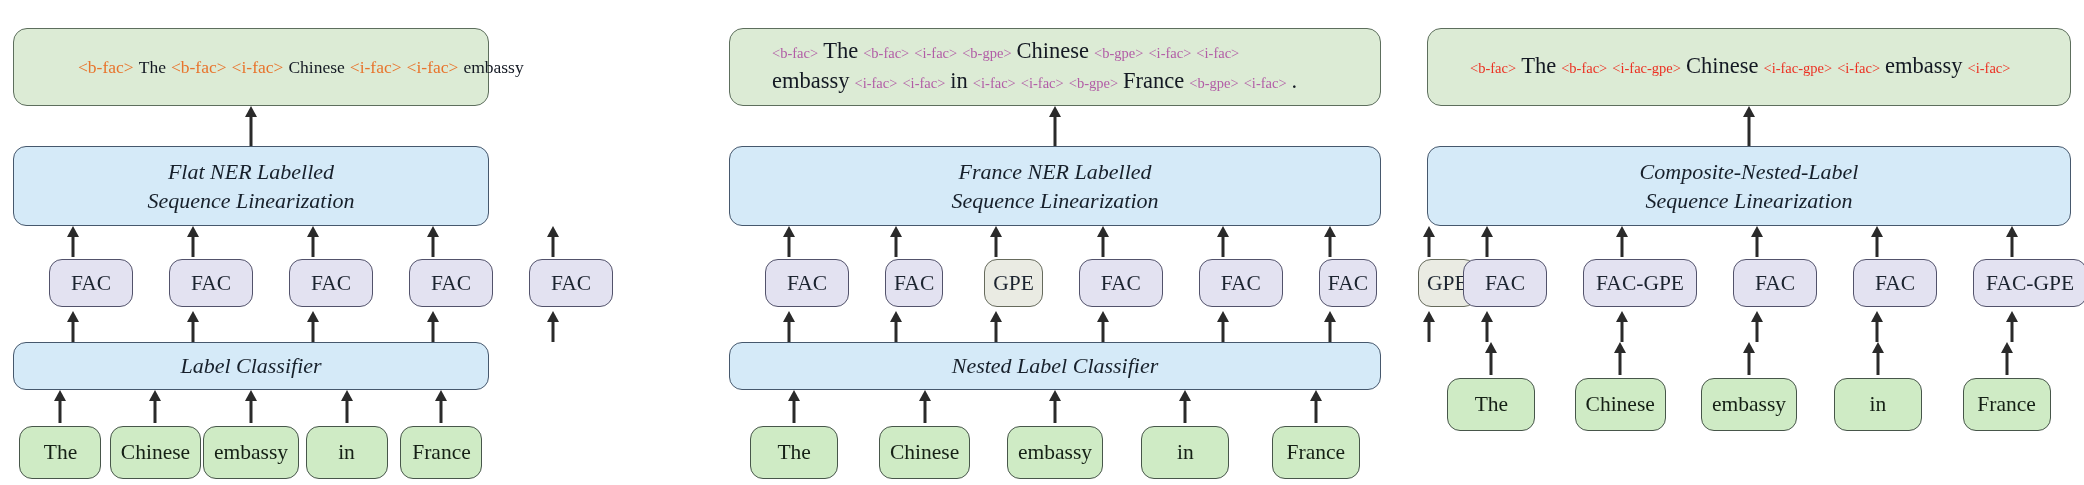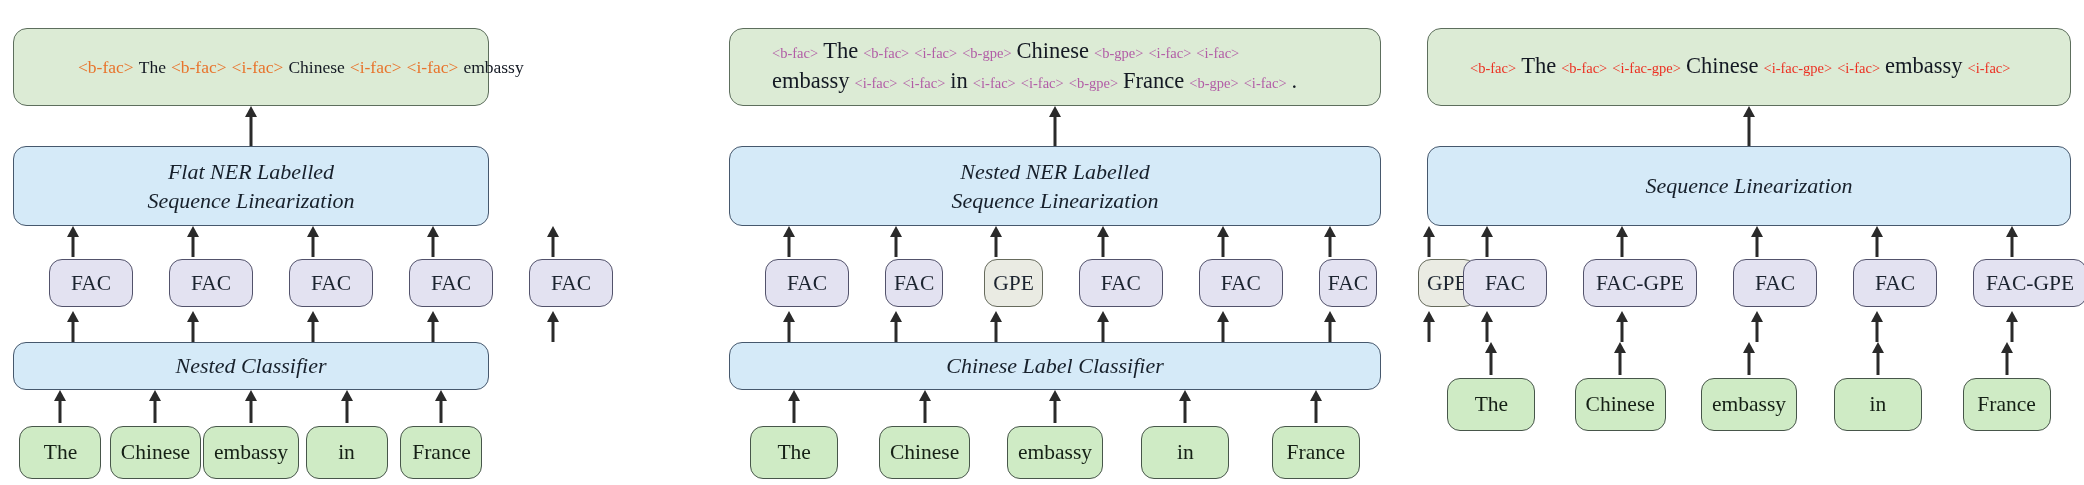--- a/index.html
+++ b/index.html
@@ -118,21 +118,21 @@
           </div>
         </div>
         <div class="slot">
           <div class="cell">
             <div class="arrow a-top"></div>
             <div class="label-box">FAC</div>
             <div class="arrow a-bot"></div>
           </div>
         </div>
       </div>
-    <div class="blue-box cls-box">Nested Classifier</div>
+    <div class="blue-box cls-box">Label Classifier</div>
     <div class="row word-row">
         <div class="slot">
           <div class="cell">
             <div class="arrow a-word"></div>
             <div class="word-box">The</div>
           </div>
         </div>
         <div class="slot">
           <div class="cell">
             <div class="arrow a-word"></div>
@@ -159,21 +159,21 @@
         </div>
       </div>
   </div>
     <div class="panel p1" style="--tag-color: #B25DA6;">
     <div class="top-box">
         <div class="lin-line"><span class="token tag">&lt;b-fac&gt;</span><span class="token w">The</span><span class="token tag">&lt;b-fac&gt;</span><span class="token tag">&lt;i-fac&gt;</span><span class="token tag">&lt;b-gpe&gt;</span><span class="token w">Chinese</span><span class="token tag">&lt;b-gpe&gt;</span><span class="token tag">&lt;i-fac&gt;</span><span class="token tag">&lt;i-fac&gt;</span></div>
         <div class="lin-line"><span class="token w">embassy</span><span class="token tag">&lt;i-fac&gt;</span><span class="token tag">&lt;i-fac&gt;</span><span class="token w">in</span><span class="token tag">&lt;i-fac&gt;</span><span class="token tag">&lt;i-fac&gt;</span><span class="token tag">&lt;b-gpe&gt;</span><span class="token w">France</span><span class="token tag">&lt;b-gpe&gt;</span><span class="token tag">&lt;i-fac&gt;</span><span class="token w">.</span></div>
       </div>
     <div class="arrow mid"></div>
     <div class="blue-box lin-box">
-        <div>Nested NER Labelled</div>
+        <div>France NER Labelled</div>
         <div>Sequence Linearization</div>
       </div>
     <div class="row label-row">
         <div class="slot">
           <div class="cell">
             <div class="arrow a-top"></div>
             <div class="label-box">FAC</div>
             <div class="arrow a-bot"></div>
           </div>
         </div>
@@ -213,21 +213,21 @@
               <div class="arrow a-bot"></div>
             </div>
             <div class="cell narrow">
               <div class="arrow a-top"></div>
               <div class="label-box gpe">GPE</div>
               <div class="arrow a-bot"></div>
             </div>
           </div>
         </div>
       </div>
-    <div class="blue-box cls-box">Chinese Label Classifier</div>
+    <div class="blue-box cls-box">Nested Label Classifier</div>
     <div class="row word-row">
         <div class="slot">
           <div class="cell">
             <div class="arrow a-word"></div>
             <div class="word-box">The</div>
           </div>
         </div>
         <div class="slot">
           <div class="cell">
             <div class="arrow a-word"></div>
@@ -253,20 +253,21 @@
           </div>
         </div>
       </div>
   </div>
     <div class="panel p2" style="--tag-color: #EC3123;">
     <div class="top-box">
         <div class="lin-line"><span class="token tag">&lt;b-fac&gt;</span><span class="token w">The</span><span class="token tag">&lt;b-fac&gt;</span><span class="token tag">&lt;i-fac-gpe&gt;</span><span class="token w">Chinese</span><span class="token tag">&lt;i-fac-gpe&gt;</span><span class="token tag">&lt;i-fac&gt;</span><span class="token w">embassy</span><span class="token tag">&lt;i-fac&gt;</span></div>
       </div>
     <div class="arrow mid"></div>
     <div class="blue-box lin-box">
+        <div>Composite-Nested-Label</div>
         <div>Sequence Linearization</div>
       </div>
     <div class="row label-row">
         <div class="slot">
           <div class="cell">
             <div class="arrow a-top"></div>
             <div class="label-box">FAC</div>
             <div class="arrow a-bot"></div>
           </div>
         </div>

